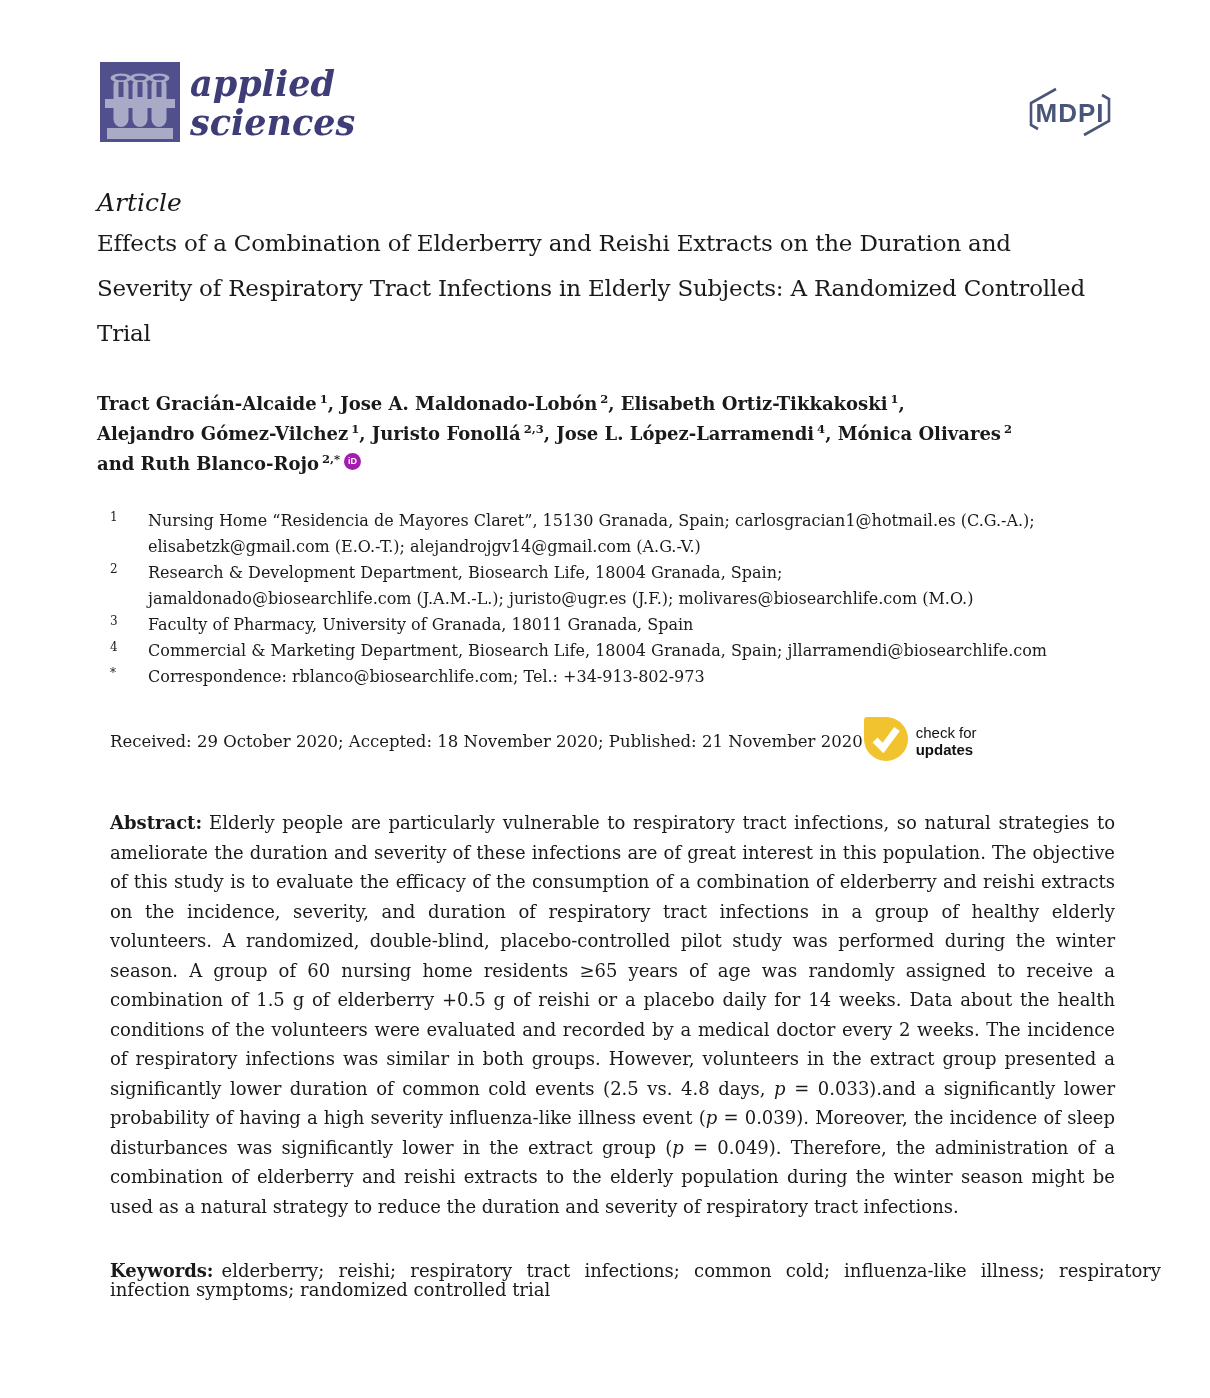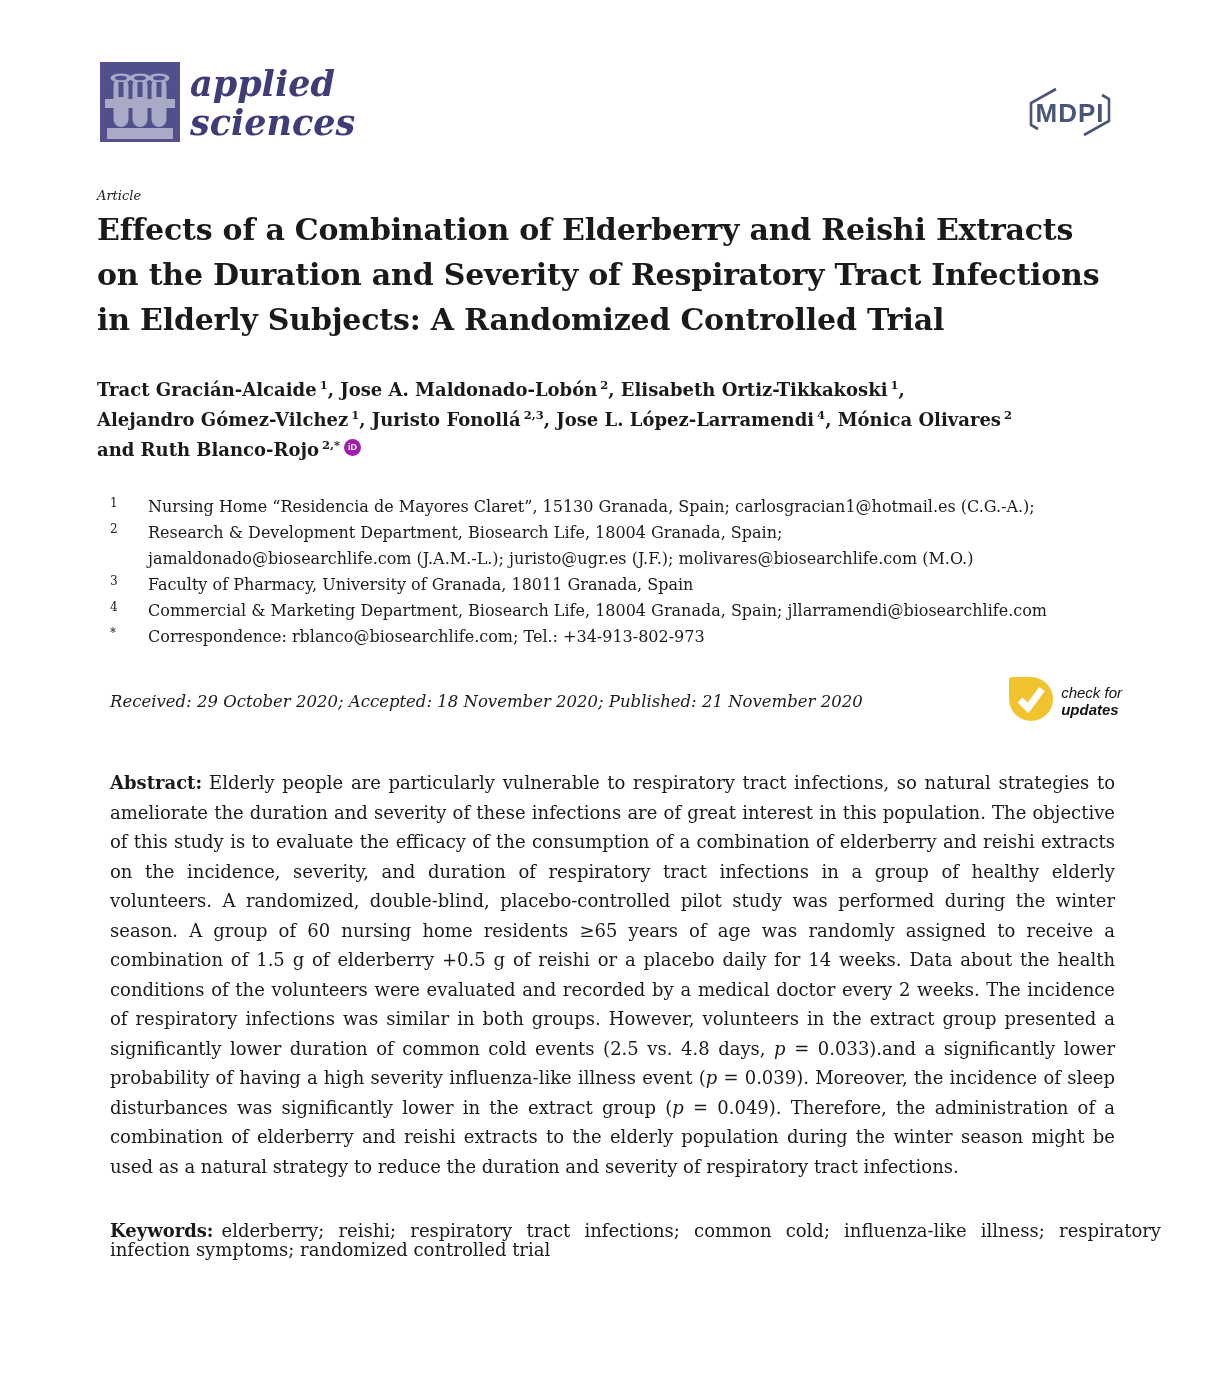--- a/index.html
+++ b/index.html
@@ -18,42 +18,42 @@
   .journal-logo { display:flex; align-items:flex-start; }
   .logo-icon svg { display:block; }
   .journal-name {
     margin-left:10px; margin-top:2px;
     font-style:italic; font-weight:bold;
     font-size:35px; line-height:39px;
     color:#3e3d78;
   }
   .mdpi-logo { margin-top:22px; }
   
-  .article-label { margin:44px 95px 0 97px; font-style:italic; font-size:13px; }
+  .article-label { margin:44px 95px 0 97px; font-style:italic; font-size:25px; }
   .title {
     margin:4px 95px 12px 97px; width:1013px;
-    font-size:30px; font-weight:bold; line-height:45px;
+    font-size:23px; font-weight:normal; line-height:45px;
     letter-spacing:-0.2px;
   }
   .authors { margin:34px 95px 0 97px; font-size:18px; font-weight:bold; line-height:28px; }
   .authors .sup { font-size:11.5px; position:relative; top:-7px; margin-left:3px; font-weight:bold; }
   .orcid {
     display:inline-block; width:17px; height:17px; border-radius:50%;
     background:#a21caf; color:#ffffff;
     font-family:"Liberation Sans",sans-serif; font-weight:bold; font-style:normal;
     font-size:9px; line-height:17px; text-align:center;
     position:relative; top:-6px; margin-left:4px;
   }
   
   .affiliations { margin:28px 85px 0 110px; font-size:16px; line-height:26px; }
   .aff-row { display:flex; }
   .aff-marker { flex:0 0 38px; font-size:12px; position:relative; top:-4px; }
   .aff-text { flex:1; }
   
-  .received-row { display:flex; justify-content:space-between; align-items:center; margin:26px 88px 0 110px;font-style:italic; }
+  .received-row { display:flex; align-items:center; margin:26px 88px 0 110px; }
   .received { font-size:16.5px; }
   .badge { display:flex; align-items:center; }
   .badge-text {
     margin-left:7px;
     font-family:"Liberation Sans",sans-serif;
     font-size:15px; line-height:17px; color:#111111;
   }
   .badge-text .bold { font-weight:bold; }
   
   .abstract { margin:42px 95px 0 110px; font-size:18px; line-height:29.5px; text-align:justify; }
@@ -114,20 +114,21 @@
     <div><span>Tract Gracián-Alcaide</span><span class="sup">1</span><span>, </span><span>Jose A. Maldonado-Lobón</span><span class="sup">2</span><span>, </span><span>Elisabeth Ortiz-Tikkakoski</span><span class="sup">1</span><span>,</span></div>
     <div><span>Alejandro Gómez-Vilchez</span><span class="sup">1</span><span>, </span><span>Juristo Fonollá</span><span class="sup">2,3</span><span>, </span><span>Jose L. López-Larramendi</span><span class="sup">4</span><span>, </span><span>Mónica Olivares</span><span class="sup">2</span></div>
     <div><span>and Ruth Blanco-Rojo</span><span class="sup">2,*</span><span class="orcid">iD</span></div>
   </div>
 
   <div class="affiliations">
     <div class="aff-row">
       <div class="aff-marker">1</div>
       <div class="aff-text">
         <div>Nursing Home “Residencia de Mayores Claret”, 15130 Granada, Spain; carlosgracian1@hotmail.es (C.G.-A.);</div>
+        <div>elisabetzk@gmail.com (E.O.-T.); alejandrojgv14@gmail.com (A.G.-V.)</div>
       </div>
     </div>
     <div class="aff-row">
       <div class="aff-marker">2</div>
       <div class="aff-text">
         <div>Research &amp; Development Department, Biosearch Life, 18004 Granada, Spain;</div>
         <div>jamaldonado@biosearchlife.com (J.A.M.-L.); juristo@ugr.es (J.F.); molivares@biosearchlife.com (M.O.)</div>
       </div>
     </div>
     <div class="aff-row">

